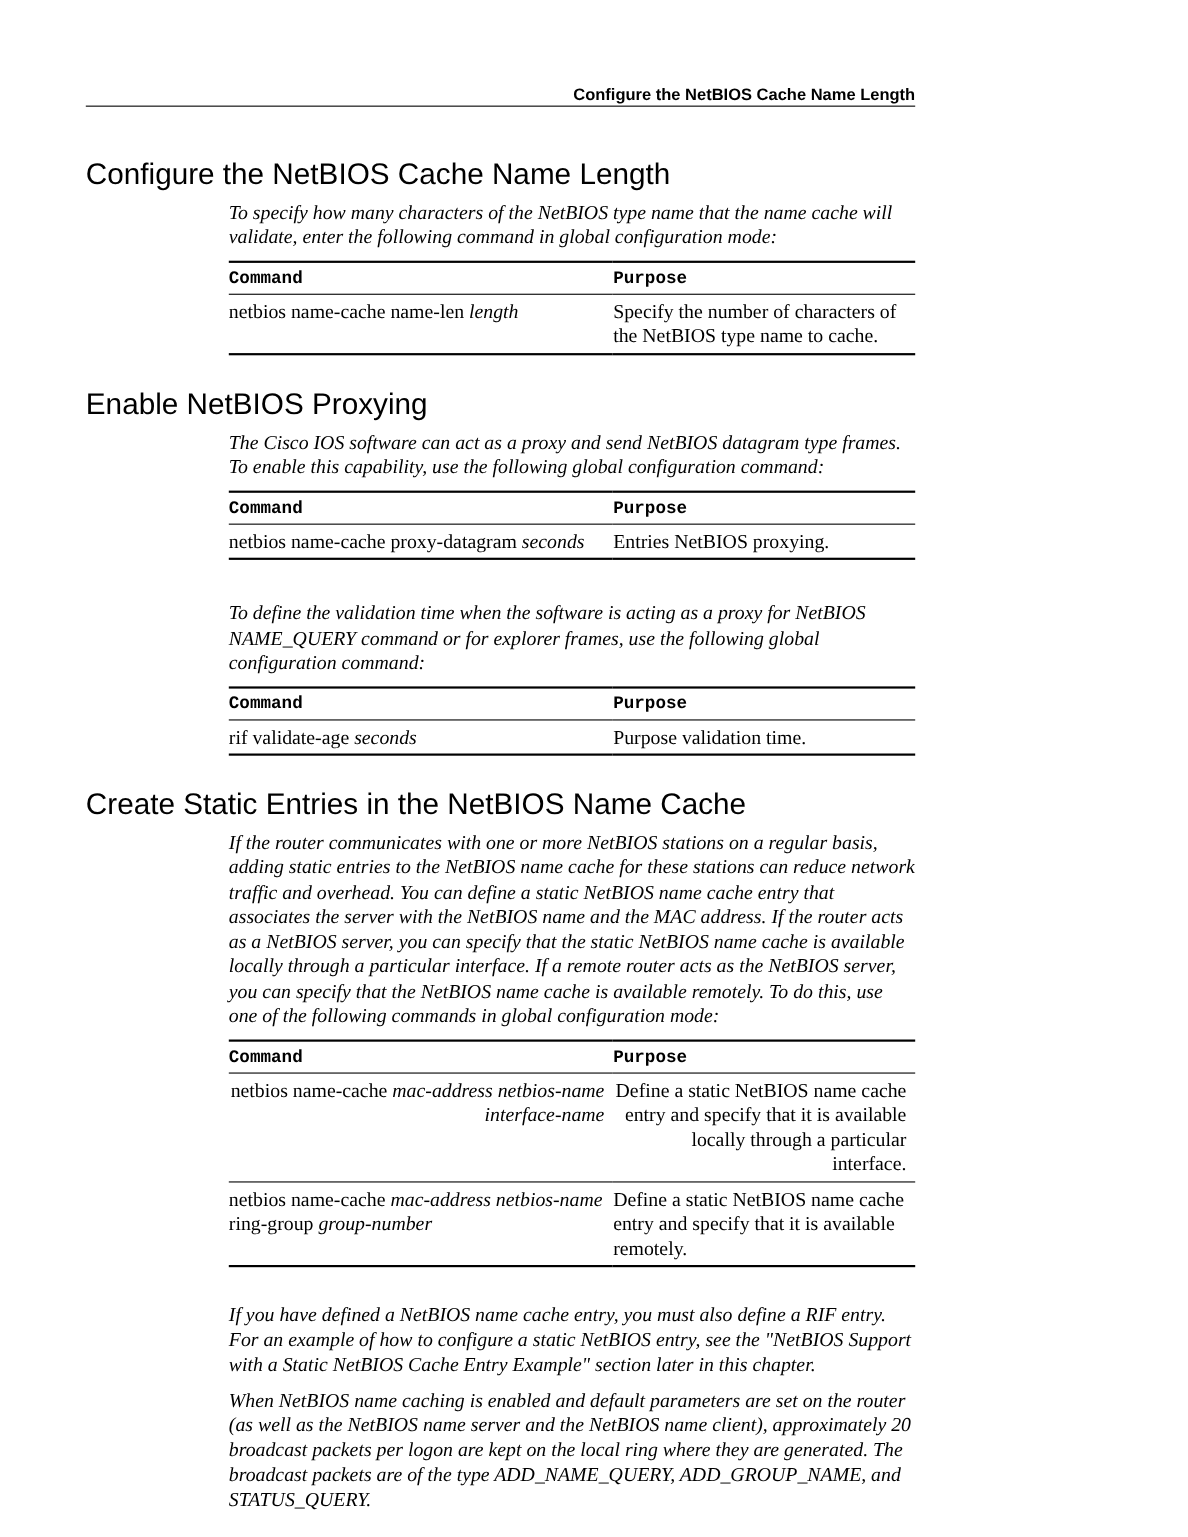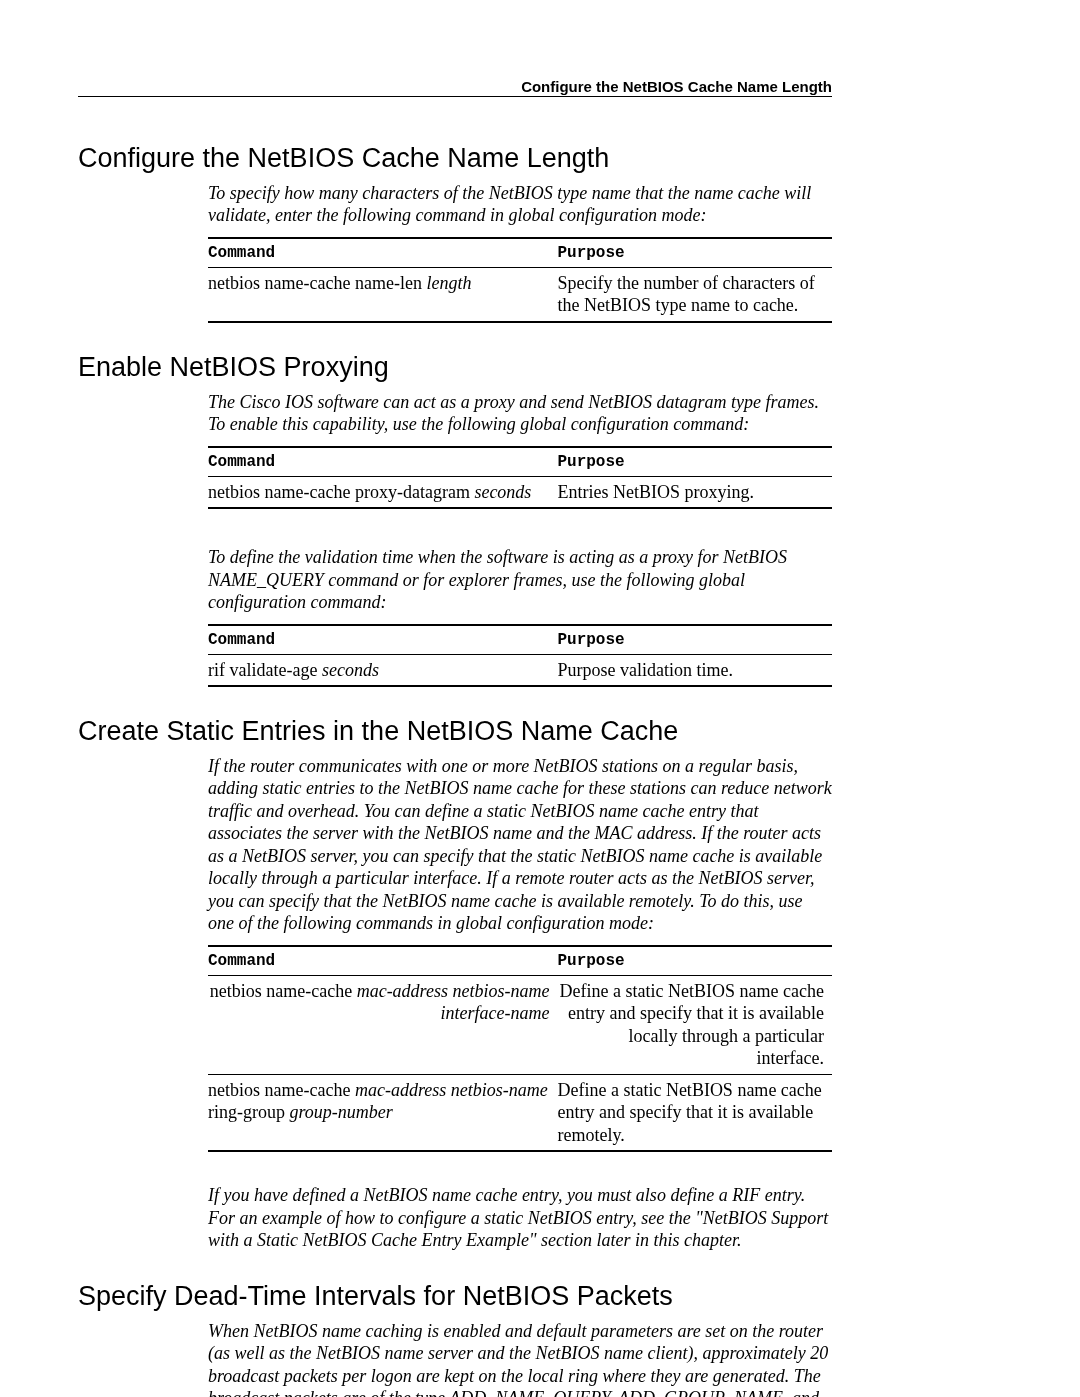--- a/index.html
+++ b/index.html
@@ -202,19 +202,18 @@
               <span> </span>
               <span class="cmd-ital">group-number</span>
             </td>
             <td>Define a static NetBIOS name cache entry and specify that it is available remotely.</td>
           </tr>
         </tbody>
       </table>
       <p class="para" style="margin-top:32px">If you have defined a NetBIOS name cache entry, you must also define a RIF entry. For an example of how to configure a static NetBIOS entry, see the "NetBIOS Support with a Static NetBIOS Cache Entry Example" section later in this chapter.</p>
     </div>
 
-    <h2 class="section">Specify Dead-Time Intervals for NetBIOS Packets</h2>
     <div class="body-block">
       <p class="para">When NetBIOS name caching is enabled and default parameters are set on the router (as well as the NetBIOS name server and the NetBIOS name client), approximately 20 broadcast packets per logon are kept on the local ring where they are generated. The broadcast packets are of the type ADD_NAME_QUERY, ADD_GROUP_NAME, and STATUS_QUERY.</p>
     </div>
 
   </div>
 </div>
 
 </body></html>

